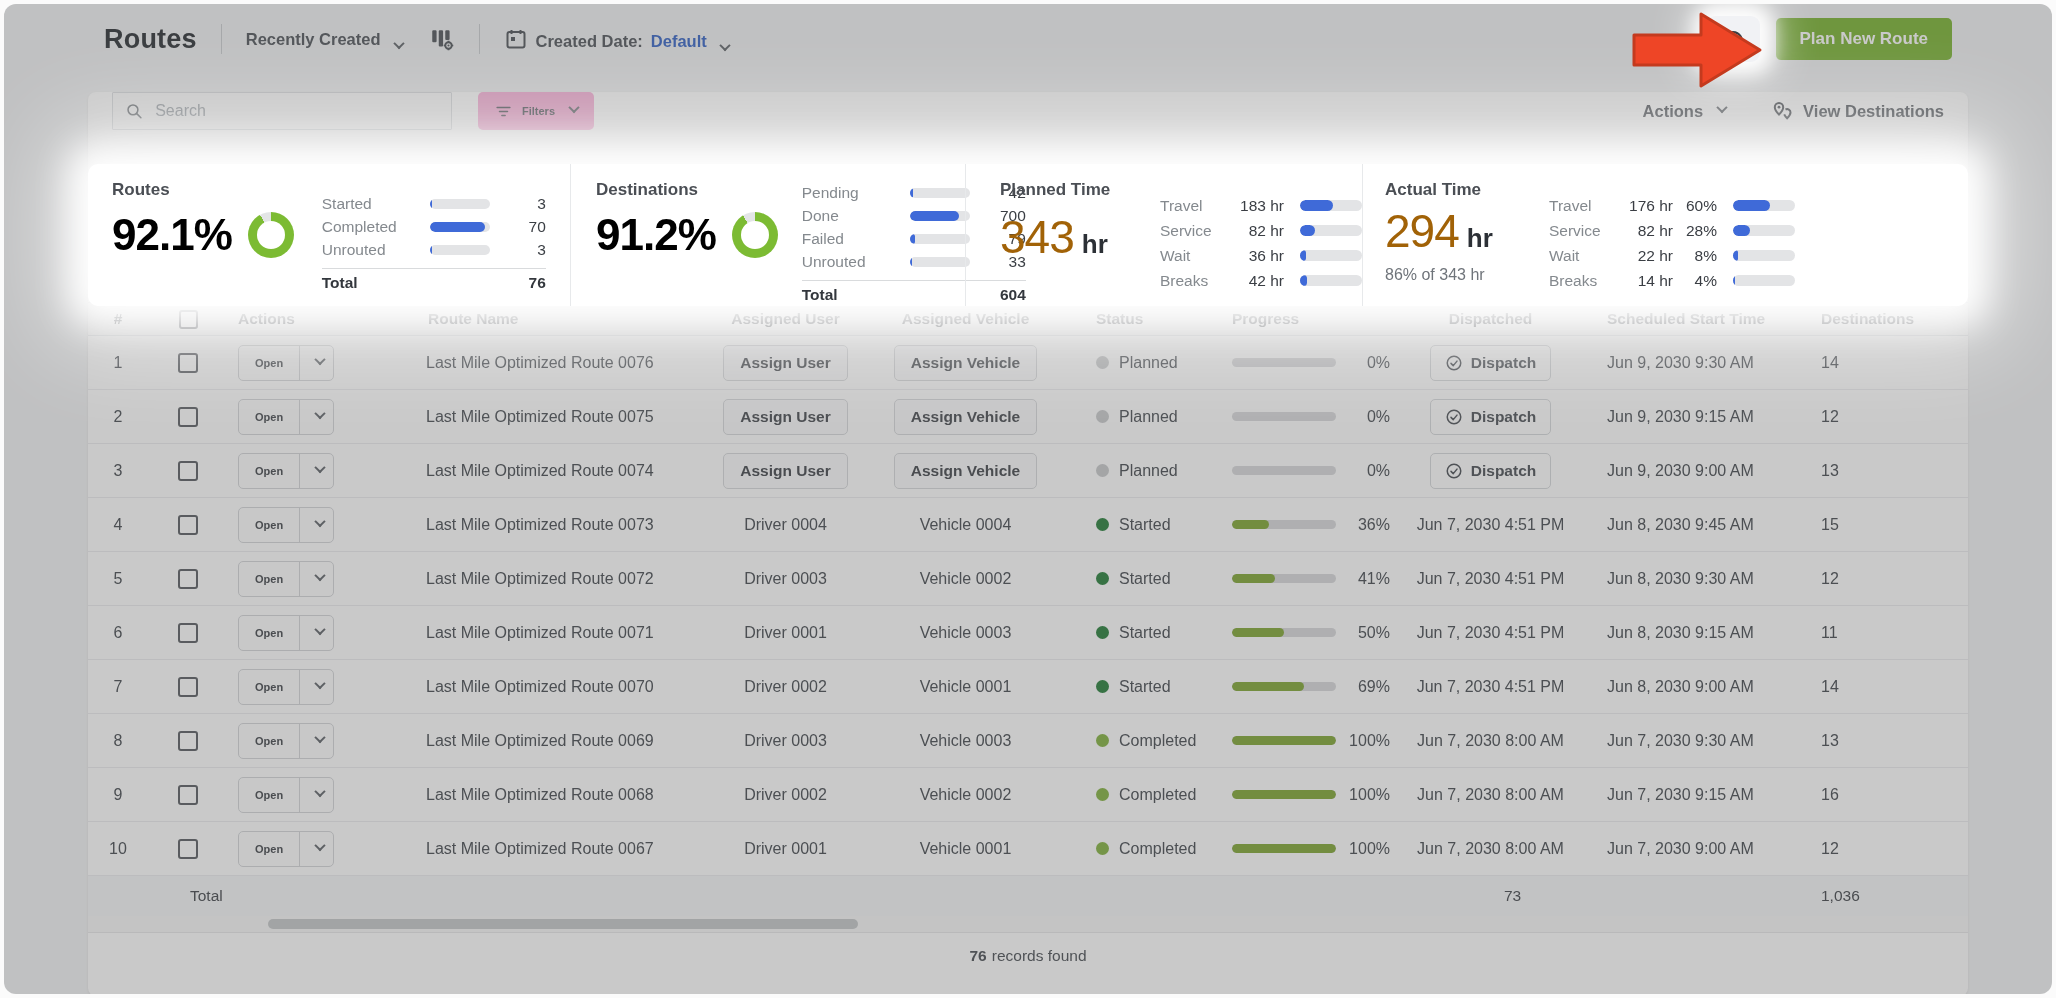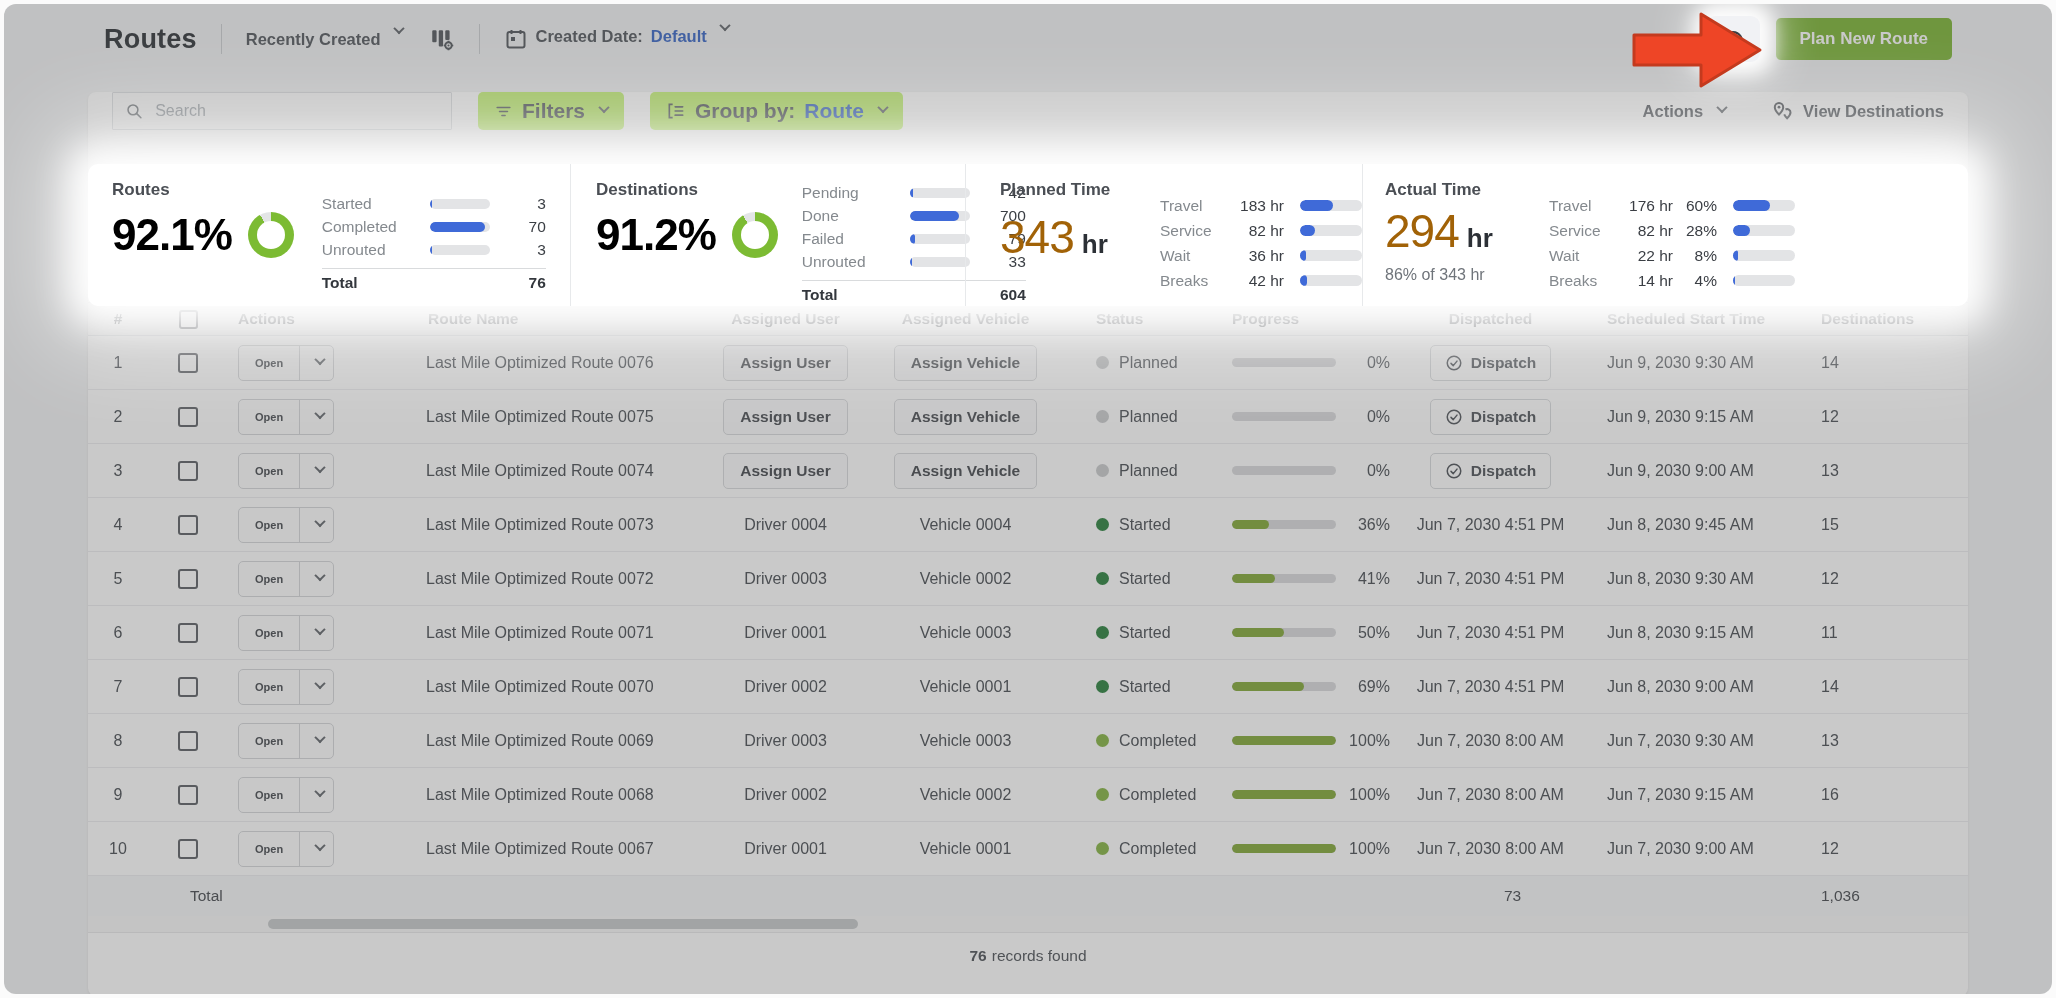--- a/index.html
+++ b/index.html
@@ -19,21 +19,21 @@
   }
   *{box-sizing:border-box;}
   body{margin:0;width:2056px;height:998px;background:#fbfbfb;
        font-family:"Liberation Sans","DejaVu Sans",sans-serif;color:var(--text-mid);}
   .screen{position:absolute;inset:4px;border-radius:12px;overflow:hidden;background:#f2f3f4;}
 
   
   .top-header{position:relative;height:70px;display:flex;align-items:center;padding:0 100px;}
   .page-title{font-size:27px;font-weight:700;color:#24282d;letter-spacing:.2px;}
   .vdiv{width:1px;height:30px;background:#c9ccd0;margin:0 24px;}
-  .hmenu{display:flex;align-items:flex-start;gap:8px;font-size:16.5px;color:#4a4f55;font-weight:600;}
+  .hmenu{display:flex;align-items:flex-end;gap:8px;font-size:16.5px;color:#4a4f55;font-weight:600;}
   .chev{display:inline-block;width:8px;height:8px;border-right:2px solid #5a5f64;border-bottom:2px solid #5a5f64;
         transform:rotate(45deg) translate(-1px,-1px);margin-left:6px;margin-top:-4px;}
   .icon-btn{display:inline-flex;align-items:center;justify-content:center;margin-left:26px;}
   .blue{color:var(--link-blue);}
   .spacer{flex:1;}
   .gauge-btn{position:relative;z-index:60;width:54px;height:46px;border-radius:9px;background:#f1f2f5;
              display:flex;align-items:center;justify-content:center;margin-right:16px;
              box-shadow:0 0 18px 12px rgba(255,255,255,.95),0 0 40px 18px rgba(255,255,255,.55);}
   .plan-btn{background:var(--accent-green);color:#fff;font-size:17px;font-weight:600;border:none;
             border-radius:5px;height:42px;padding:0 24px;}
@@ -41,22 +41,22 @@
 
   
   .card{position:relative;margin:0 auto;width:1880px;height:904px;background:#fff;border-radius:8px;
         box-shadow:0 1px 3px rgba(0,0,0,.08);}
   .toolbar{display:flex;align-items:center;margin:18px 24px 0;height:38px;}
   .search-box{display:flex;align-items:center;width:340px;height:38px;border:1px solid #d8dadd;border-radius:1px;
               background:#fcfcfc;padding:0 12px;gap:10px;}
   .search-box input{border:none;outline:none;background:transparent;font-size:16px;color:#3f444a;width:100%;
                     font-family:inherit;}
   .search-box input::placeholder{color:#9aa0a6;}
-  .tool-btn{display:flex;align-items:center;gap:9px;height:38px;padding:0 16px;border-radius:5px;background:#bef264;
-            font-size:21px;font-weight:600;color:#44494f;margin-left:26px;}
+  .tool-btn{display:flex;align-items:center;gap:9px;height:38px;padding:0 16px;border-radius:5px;background:#f9a8d4;
+            font-size:11px;font-weight:600;color:#44494f;margin-left:26px;}
   .toolbar-right{margin-left:auto;display:flex;align-items:center;gap:44px;font-size:16.5px;font-weight:600;color:#44494f;}
   .tr-item{display:flex;align-items:center;gap:9px;}
 
   
   .stats-spacer{height:142px;margin-top:16px;}
   .stats-panel{position:absolute;top:72px;left:0;right:0;height:142px;background:#fff;border-radius:10px;z-index:60;
                box-shadow:0 0 34px 20px rgba(255,255,255,.97),0 0 90px 36px rgba(255,255,255,.6);
                display:flex;align-items:stretch;}
   .sec{position:relative;padding-top:16px;}
   .sec+.sec{border-left:1px solid #e7e9eb;}
@@ -194,31 +194,20 @@
       </div>
       <div class="tool-btn">
         <svg width="19" height="19" viewBox="0 0 24 24">
           <line x1="4" y1="7" x2="20" y2="7" stroke="#44494f" stroke-width="2" stroke-linecap="round"></line>
           <line x1="7" y1="12" x2="17" y2="12" stroke="#44494f" stroke-width="2" stroke-linecap="round"></line>
           <line x1="10" y1="17" x2="14" y2="17" stroke="#44494f" stroke-width="2" stroke-linecap="round"></line>
         </svg>
         <span>Filters</span>
         <i class="chev"></i>
       </div>
-      <div class="tool-btn">
-        <svg width="20" height="20" viewBox="0 0 24 24">
-          <path d="M8 4 H4 V20 H8" fill="none" stroke="#44494f" stroke-width="2"></path>
-          <line x1="11" y1="7" x2="20" y2="7" stroke="#44494f" stroke-width="2" stroke-linecap="round"></line>
-          <line x1="11" y1="12" x2="20" y2="12" stroke="#44494f" stroke-width="2" stroke-linecap="round"></line>
-          <line x1="11" y1="17" x2="20" y2="17" stroke="#44494f" stroke-width="2" stroke-linecap="round"></line>
-        </svg>
-        <span>Group by:</span>
-        <span class="blue">Route</span>
-        <i class="chev"></i>
-      </div>
       <div class="toolbar-right">
         <div class="tr-item">
           <span>Actions</span>
           <i class="chev"></i>
         </div>
         <div class="tr-item">
           <svg width="24" height="24" viewBox="0 0 24 24">
             <path d="M9 4 a4.2 4.2 0 0 1 4.2 4.2 c0 3-4.2 7.3-4.2 7.3 s-4.2-4.3-4.2-7.3 A4.2 4.2 0 0 1 9 4 Z" fill="none" stroke="#44494f" stroke-width="2"></path>
             <circle cx="9" cy="8.2" r="1.4" fill="#44494f"></circle>
             <path d="M15.5 10.5 a3.4 3.4 0 0 1 5 3 c0 2.4-3.4 5.8-3.4 5.8 s-2-2-2.9-3.9" fill="none" stroke="#44494f" stroke-width="2"></path>

